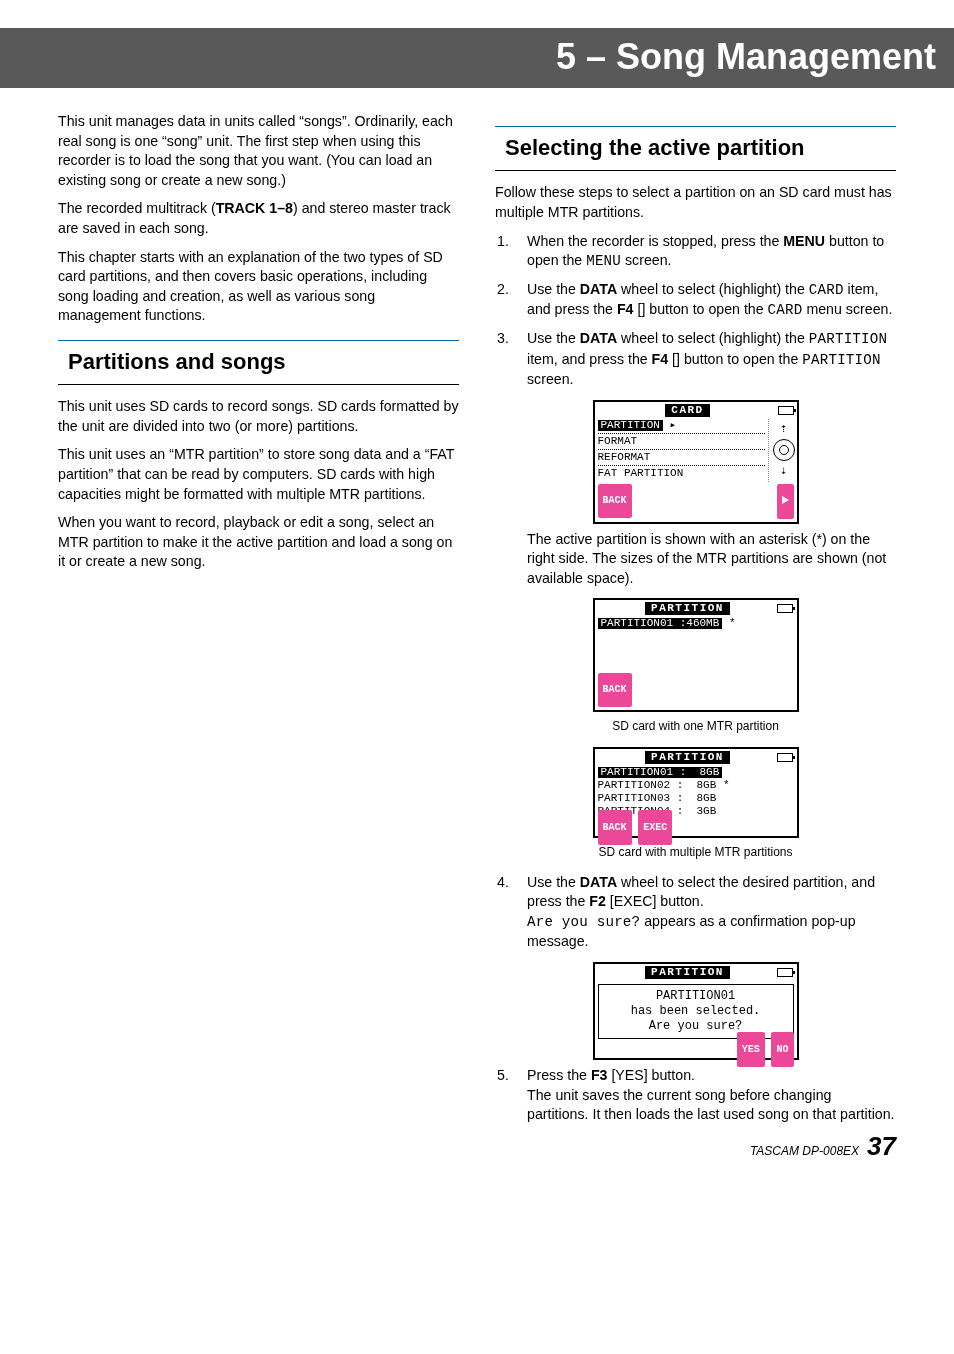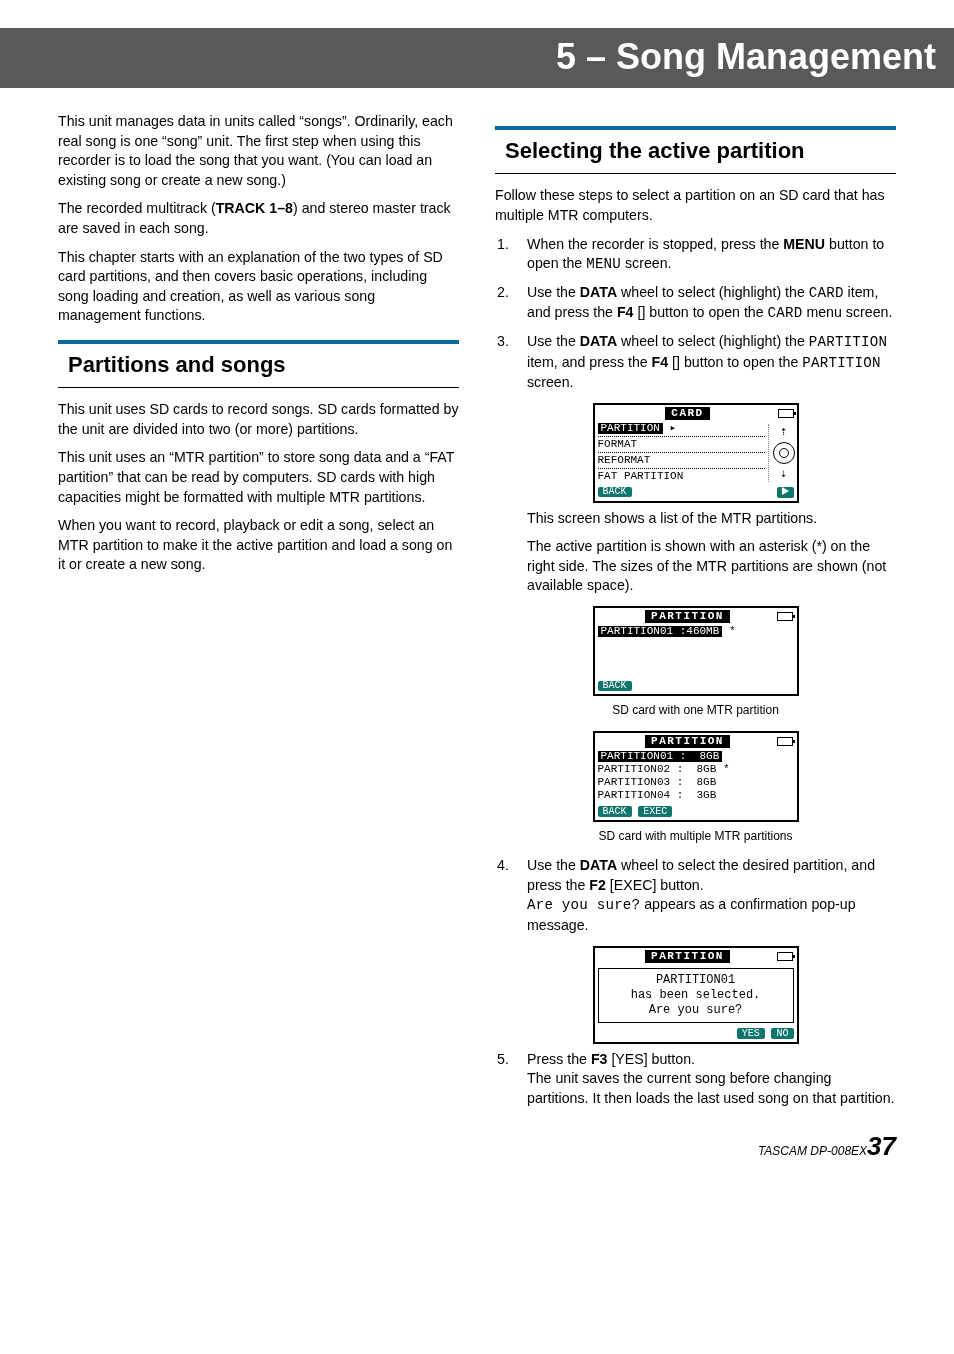--- a/index.html
+++ b/index.html
@@ -2,49 +2,49 @@
 <html><head>
 <meta charset="utf-8">
 <style>
   * { box-sizing: border-box; margin: 0; padding: 0; }
   html, body { width: 954px; height: 1354px; font-family: -apple-system, "Segoe UI", Arial, sans-serif; color: #000; background: #fff; }
   .page { width: 954px; height: 1188px; position: relative; padding: 28px 58px 40px 58px; }
   .chapter-bar { background: #595959; color: #fff; font-weight: 800; font-size: 36px; padding: 8px 18px 10px 0; text-align: right; margin: 0 -58px 24px -58px; }
   .cols { display: flex; gap: 36px; }
   .col { flex: 1; font-size: 14.2px; line-height: 1.38; }
   .col p { margin-bottom: 9px; }
-  .h2 { font-size: 22px; font-weight: 700; border-top: 4px solid #0369a1; border-bottom: 1px solid #000; padding: 6px 4px 7px 10px; margin: 14px 0 12px 0; }
+  .h2 { font-size: 22px; font-weight: 700; border-top: 1px solid #0369a1; border-bottom: 1px solid #000; padding: 6px 4px 7px 10px; margin: 14px 0 12px 0; }
   ol.steps { list-style: none; counter-reset: step; padding-left: 0; }
   ol.steps > li { position: relative; padding-left: 32px; margin-bottom: 8px; }
   ol.steps > li::before { counter-increment: step; content: counter(step) "."; position: absolute; left: 2px; top: 0; }
   .cont { margin-left: 32px; margin-bottom: 8px; }
   .b { font-weight: 700; }
   .mono { font-family: "Courier New", monospace; letter-spacing: .2px; }
   .fig { display: flex; justify-content: center; margin: 10px 0 6px 0; }
   .fig-cap { text-align: center; font-size: 12px; margin-bottom: 12px; }
   .lcd { width: 206px; border: 2px solid #000; background: #fff; font-family: "Courier New", monospace; font-size: 11px; line-height: 1; }
   .lcd .tbar { display:flex; align-items:center; justify-content:space-between; padding:2px 3px; }
   .lcd .ttl { background:#000; color:#fff; padding:1px 6px; letter-spacing:1.5px; font-weight:bold; }
   .lcd .batt { width:16px; height:9px; border:1px solid #000; position:relative; }
   .lcd .batt::after { content:""; position:absolute; right:-3px; top:2px; width:2px; height:3px; background:#000; }
   .lcd .body { padding: 0 3px 2px 3px; }
   .lcd .row { padding: 1px 0; white-space: pre; }
   .lcd .inv { background:#000; color:#fff; display:inline-block; padding:0 3px; }
   .lcd .dot { border-bottom: 1px dotted #000; height:1px; margin:1px 0; }
   .lcd .fbar { display:flex; justify-content:space-between; padding:2px 3px 3px 3px; align-items:center; }
-  .lcd .fbtn { background:#0f766e; color:#fff; padding:0 5px; font-weight:normal; font-size:10px; border-radius:2px; }
+  .lcd .fbtn { background:#ec4899; color:#fff; padding:12px 5px; font-weight:bold; font-size:10px; border-radius:2px; }
   .lcd .play { width:0;height:0;border-left:7px solid #000;border-top:4px solid transparent;border-bottom:4px solid transparent;display:inline-block; }
   .lcd .wheel { width:22px; height:22px; border:1px solid #000; border-radius:50%; position:relative; }
   .lcd .wheel::after{content:"";position:absolute;inset:5px;border:1px solid #000;border-radius:50%;}
-  .flexbody { display:flex;align-items:center; }
+  .flexbody { display:flex; }
   .menubody { flex:1; }
   .side { display:flex; flex-direction:column; align-items:center; justify-content:center; gap:4px; padding:2px 2px 2px 4px; border-left:1px dotted #888; }
   .arrow { font-size:12px; }
   .popup .box { border:1px solid #000; margin:3px; padding:4px 2px; text-align:center; font-size:12px; line-height:1.25; }
-  .footer { position:absolute; right:58px; bottom:26px; font-size:12px; font-style:italic; display:flex; align-items:baseline; gap:0; }
+  .footer { position:absolute; right:58px; bottom:26px; font-size:12px; font-style:italic; display:flex; align-items:baseline; gap:8px; }
   .footer .pg { font-size:26px; font-style:italic; font-weight:700;margin-top:28px; }
 </style>
 </head>
 <body>
 
 <div class="page">
   <div class="chapter-bar">5 – Song Management</div>
 
   <div class="cols">
 
@@ -57,21 +57,21 @@
 
       <div class="h2">Partitions and songs</div>
 
       <p>This unit uses SD cards to record songs. SD cards formatted by the unit are divided into two (or more) partitions.</p>
       <p>This unit uses an “MTR partition” to store song data and a “FAT partition” that can be read by computers. SD cards with high capacities might be formatted with multiple MTR partitions.</p>
       <p>When you want to record, playback or edit a song, select an MTR partition to make it the active partition and load a song on it or create a new song.</p>
     </div>
 
     <div class="col">
       <div class="h2">Selecting the active partition</div>
-      <p>Follow these steps to select a partition on an SD card that has multiple MTR computers.</p>
+      <p>Follow these steps to select a partition on an SD card must has multiple MTR partitions.</p>
 
       <ol class="steps">
         <li>
           <span>When the recorder is stopped, press the </span><span class="b">MENU</span><span> button to open the </span><span class="mono">MENU</span><span> screen.</span>
         </li>
         <li>
           <span>Use the </span><span class="b">DATA</span><span> wheel to select (highlight) the </span><span class="mono">CARD</span><span> item, and press the </span><span class="b">F4</span><span> [</span><span class="play"></span><span>] button to open the </span><span class="mono">CARD</span><span> menu screen.</span>
         </li>
         <li>
           <span>Use the </span><span class="b">DATA</span><span> wheel to select (highlight) the </span><span class="mono">PARTITION</span><span> item, and press the </span><span class="b">F4</span><span> [</span><span class="play"></span><span>] button to open the </span><span class="mono">PARTITION</span><span> screen.</span>
@@ -101,21 +101,20 @@
               <span class="arrow">⇣</span>
             </div>
           </div>
           <div class="fbar">
               <span class="fbtn">BACK</span>
               <span class="fbtn"><span class="play" style="border-left-color:#fff"></span></span>
             </div>
         </div>
       </div>
 
-      <p class="cont">This screen shows a list of the MTR partitions.</p>
       <p class="cont">The active partition is shown with an asterisk (*) on the right side. The sizes of the MTR partitions are shown (not available space).</p>
 
       <div class="fig">
         <div class="lcd">
           <div class="tbar">
               <span></span>
               <span class="ttl">PARTITION</span>
               <span class="batt"></span>
             </div>
           <div class="body">

